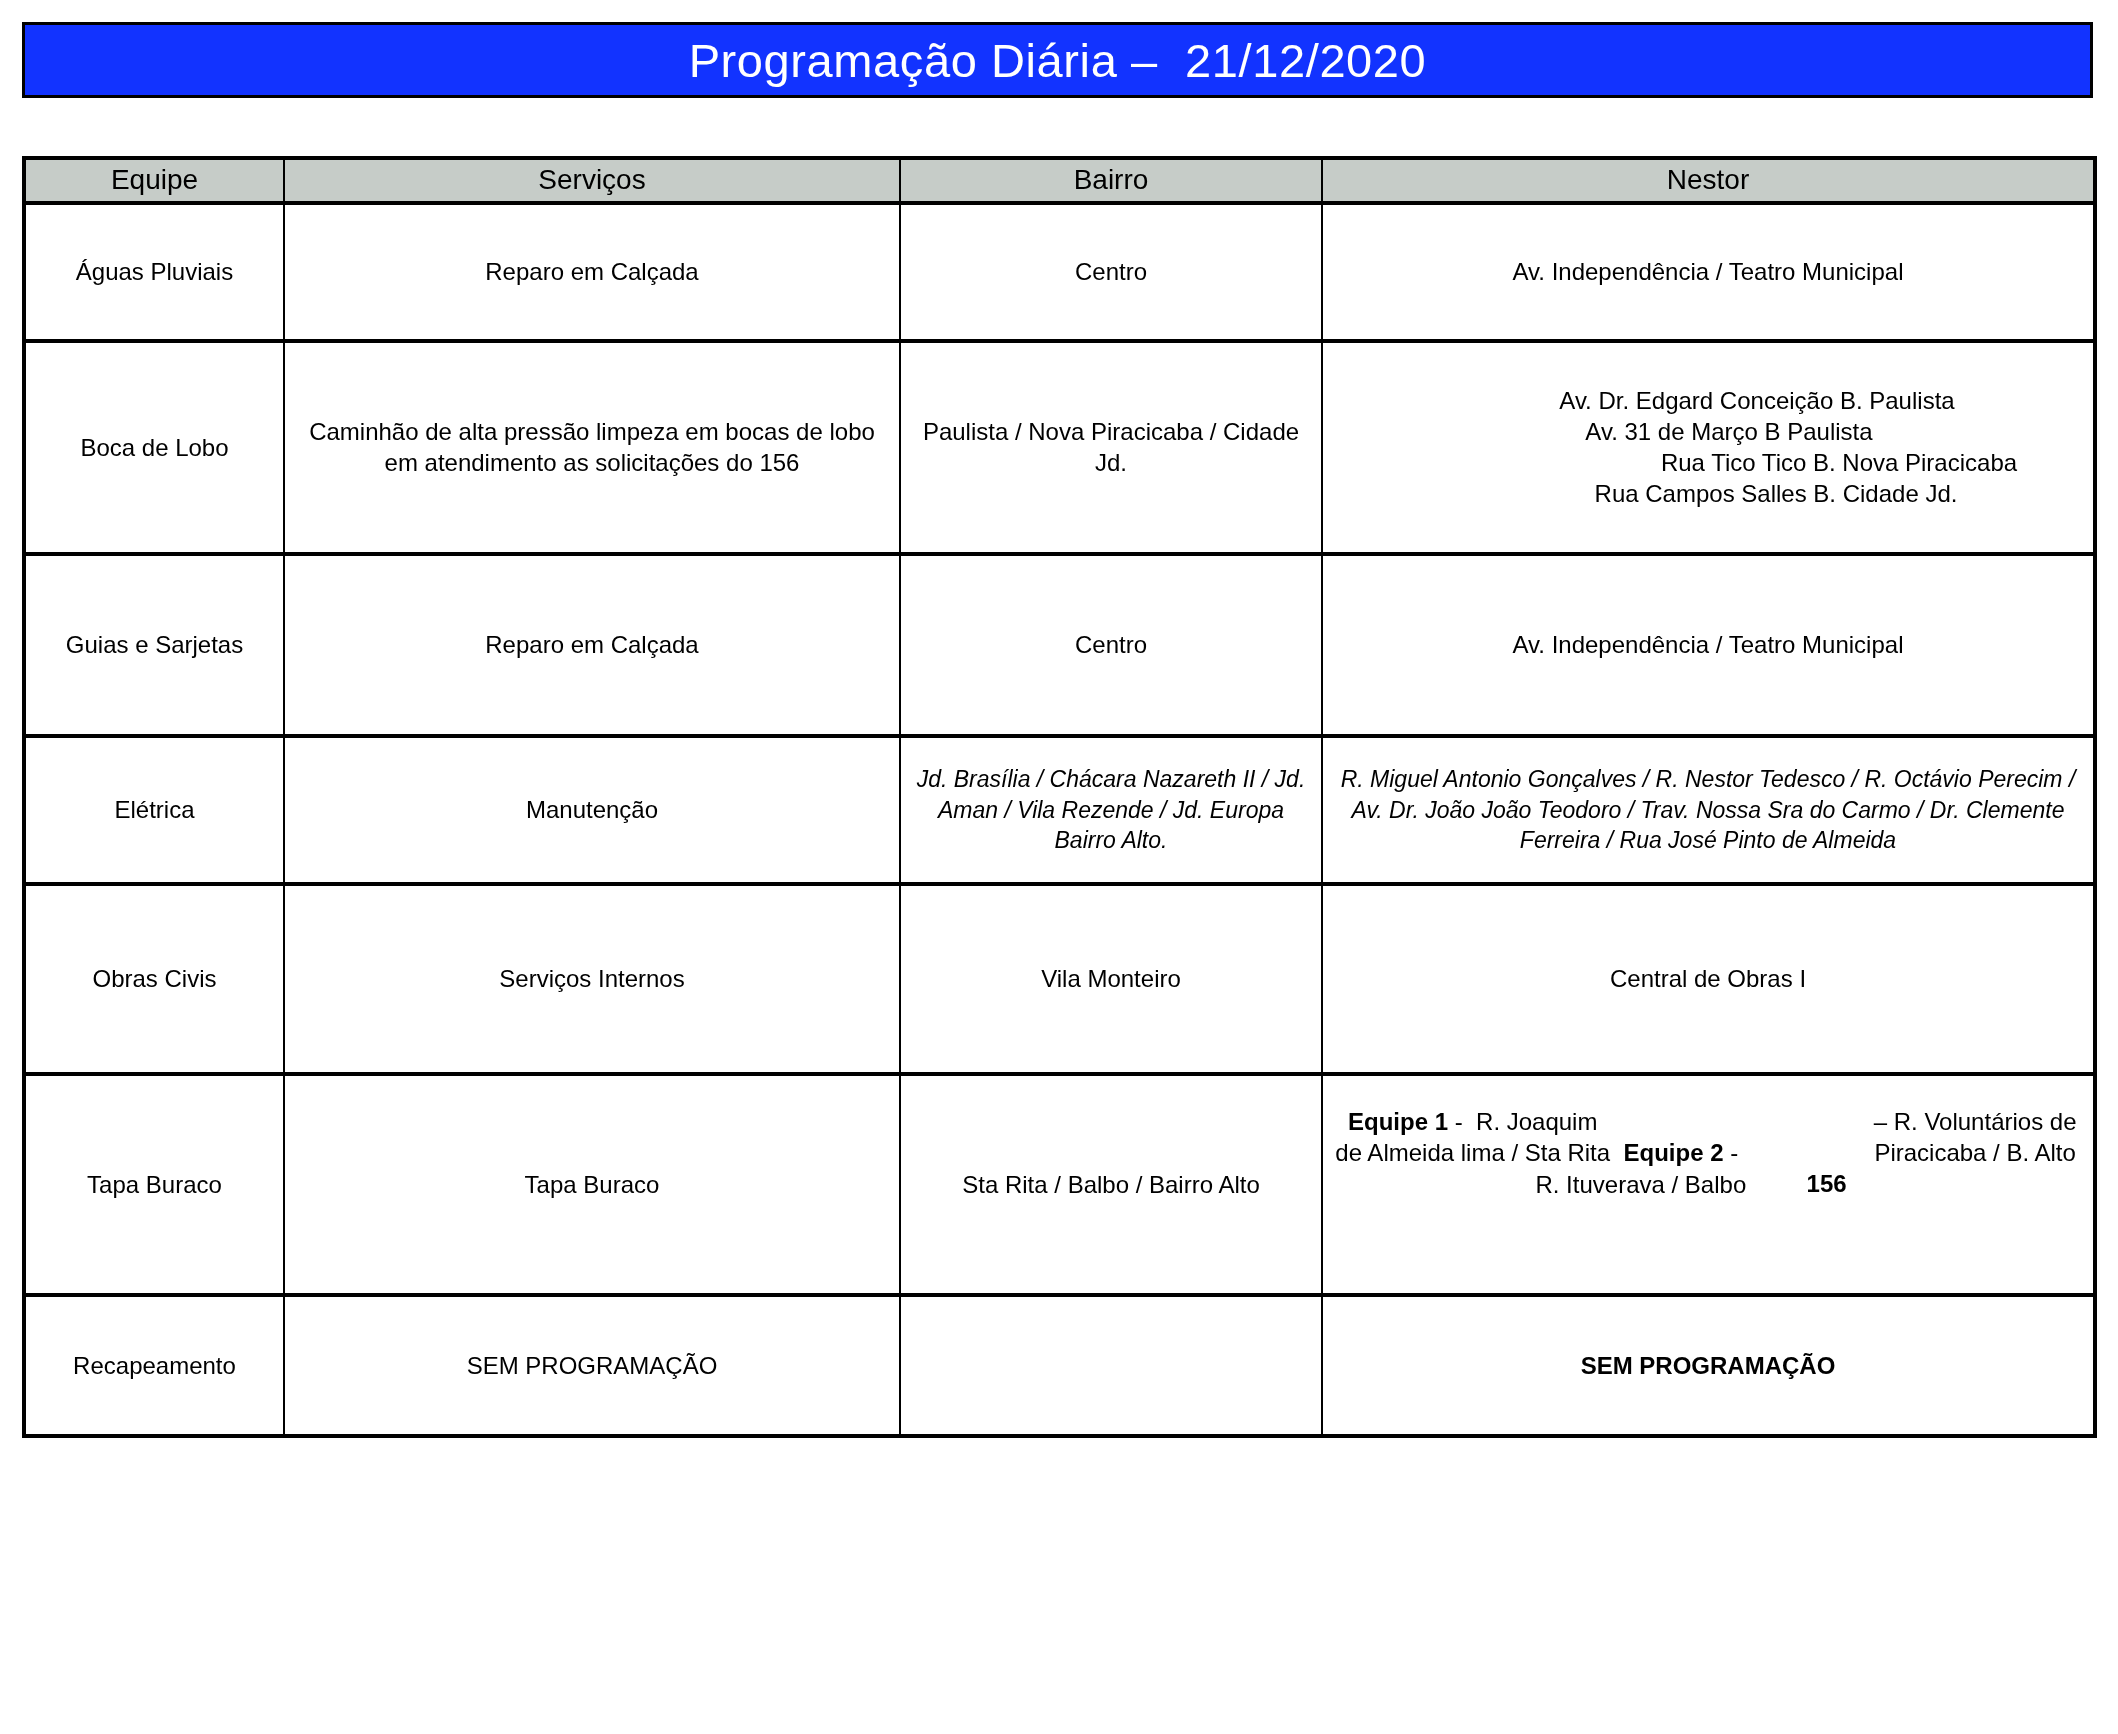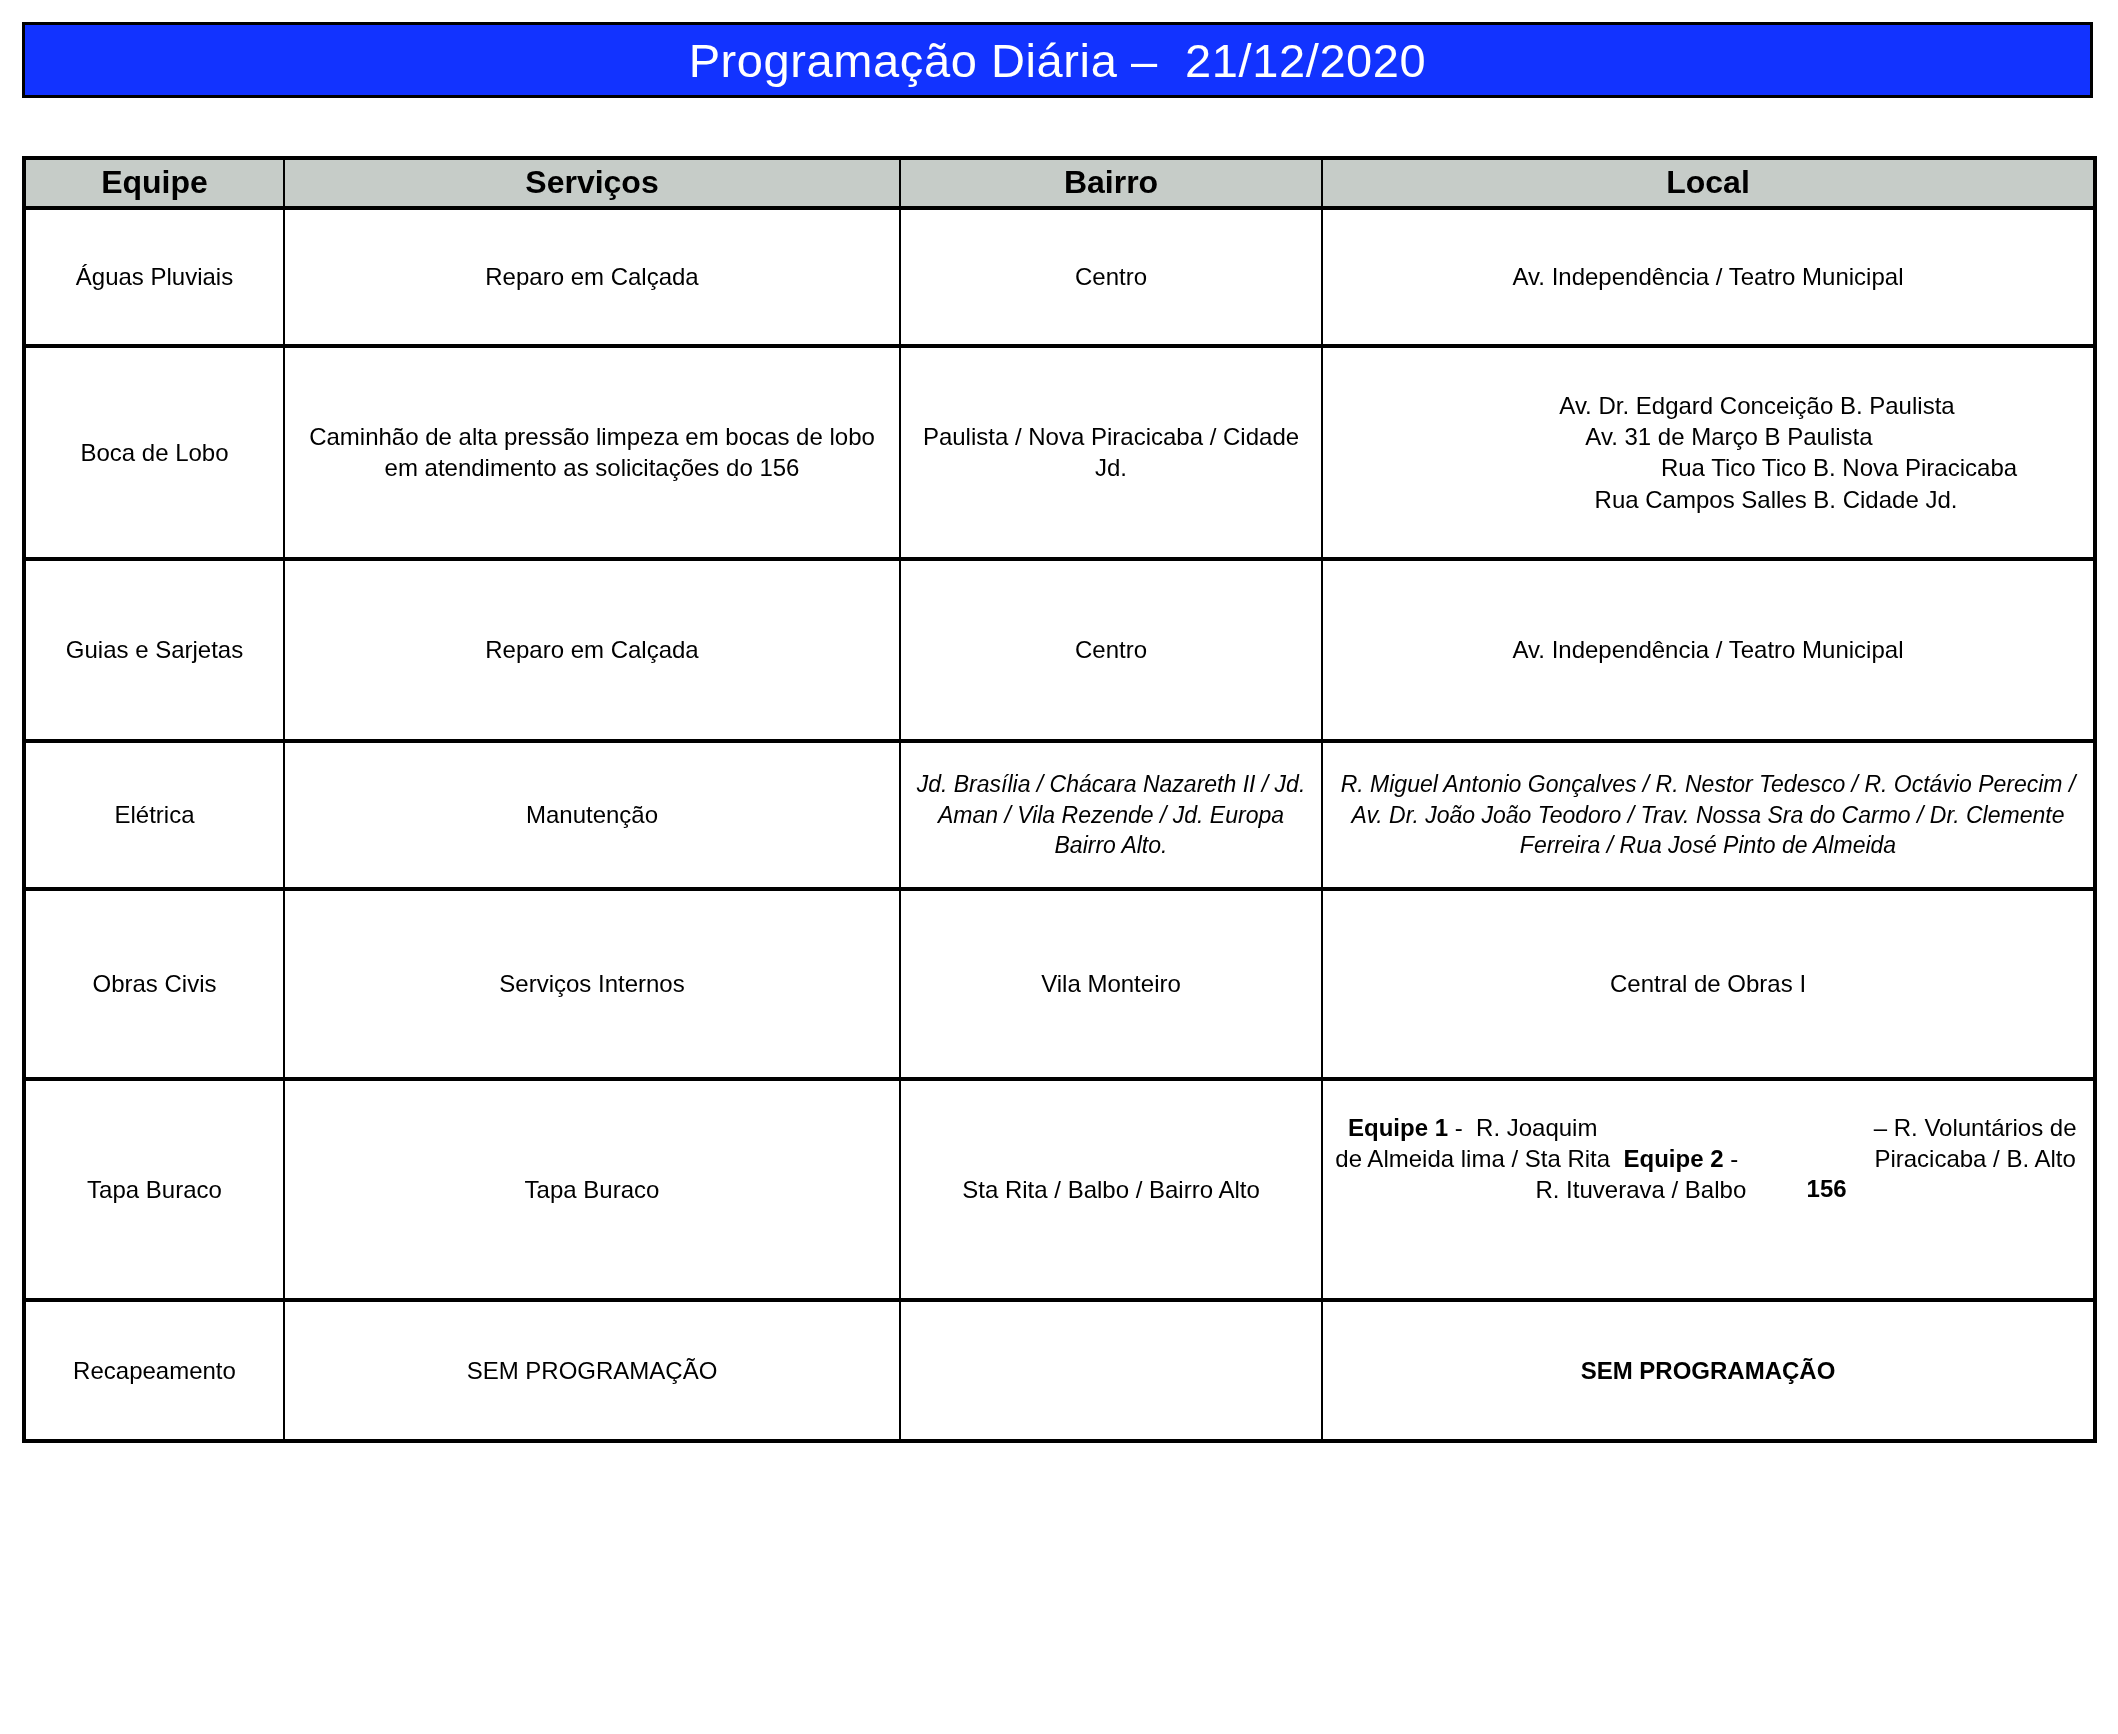--- a/index.html
+++ b/index.html
@@ -44,22 +44,22 @@
     border:2.8px solid var(--border);
     border-top-width:4.4px;border-bottom-width:4.4px;
     vertical-align:middle;
     text-align:center;
     padding:5.5px 8.8px;
     font-size:24px;
     line-height:1.3;
   }
   th{
     background:var(--header-bg);
-    font-weight:bold;
-    font-size:32px;
+    font-weight:normal;
+    font-size:28px;
     height:29px;
     padding:2.2px 4.4px;
   }
   tr.r0 td{height:138px;}
   tr.r1 td{height:213px;}
   tr.r2 td{height:182px;}
   tr.r3 td{height:148px;}
   tr.r4 td{height:161px;}
   tr.r5 td{height:119px;}
   tr.r6 td{height:190px;}
@@ -89,21 +89,21 @@
       <col class="c1">
       <col class="c2">
       <col class="c3">
       <col class="c4">
     </colgroup>
   <thead>
     <tr>
       <th>Equipe</th>
       <th>Serviços</th>
       <th>Bairro</th>
-      <th>Local</th>
+      <th>Nestor</th>
     </tr>
   </thead>
   <tbody>
     <tr class="r0">
       <td>Águas Pluviais</td>
       <td>Reparo em Calçada</td>
       <td>Centro</td>
       <td>Av. Independência / Teatro Municipal</td>
     </tr>
     <tr class="r1">

